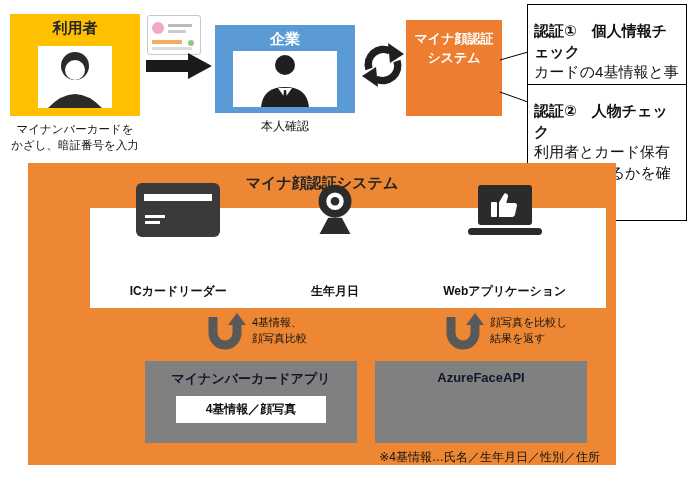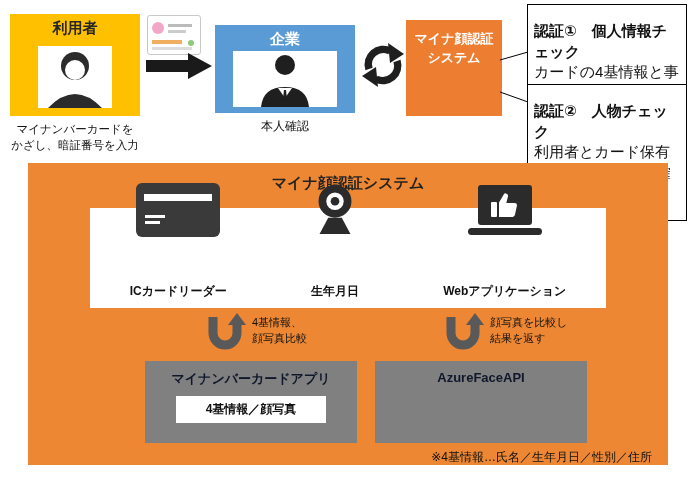--- a/index.html
+++ b/index.html
@@ -44,21 +44,21 @@
   .system-box .txt{padding-top:10px;}
 
   .callout{left:527px;width:160px;background:#fff;border:1px solid #000;
     padding:16px 6px;font-size:15px;line-height:1.38;box-sizing:border-box;color:#111;}
   .callout1{top:4px;min-height:62px;}
   .callout2{top:84px;min-height:48px;}
   .callout-title{font-weight:bold;}
   .callout-lines{left:498px;top:40px;}
 
   
-  .panel{left:28px;top:163px;width:640px;height:302px;background:var(--panel);}
+  .panel{left:28px;top:163px;width:588px;height:302px;background:var(--panel);}
   .panel-title{position:absolute;left:0;top:11px;width:100%;text-align:center;
     font-weight:bold;font-size:15px;color:#222;}
   .components{position:absolute;left:62px;top:45px;width:516px;height:100px;background:#fff;
     display:flex;align-items:flex-end;justify-content:space-around;padding-bottom:8px;box-sizing:border-box;}
   .component{display:flex;flex-direction:column;align-items:center;justify-content:flex-end;gap:40px;}
   .icon-slot{height:60px;display:flex;align-items:flex-end;justify-content:center;}
   .comp-label{font-weight:bold;font-size:12px;color:#111;margin-top:6px;}
 
   .u-arrow-left{position:absolute;left:176px;top:150px;}
   .u-arrow-right{position:absolute;left:414px;top:150px;}

